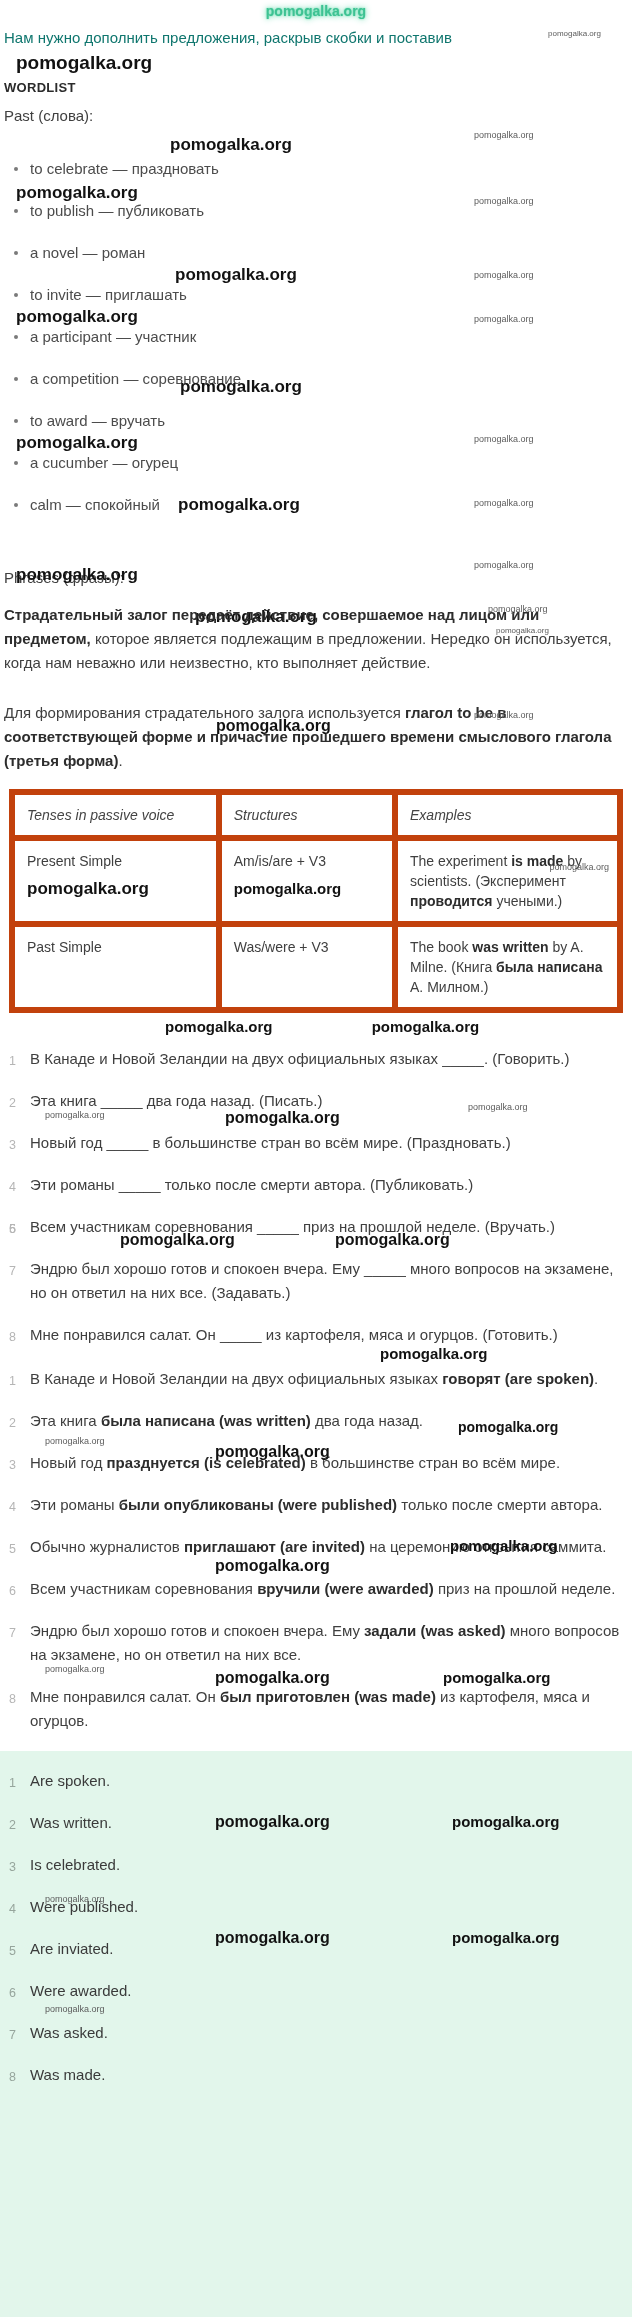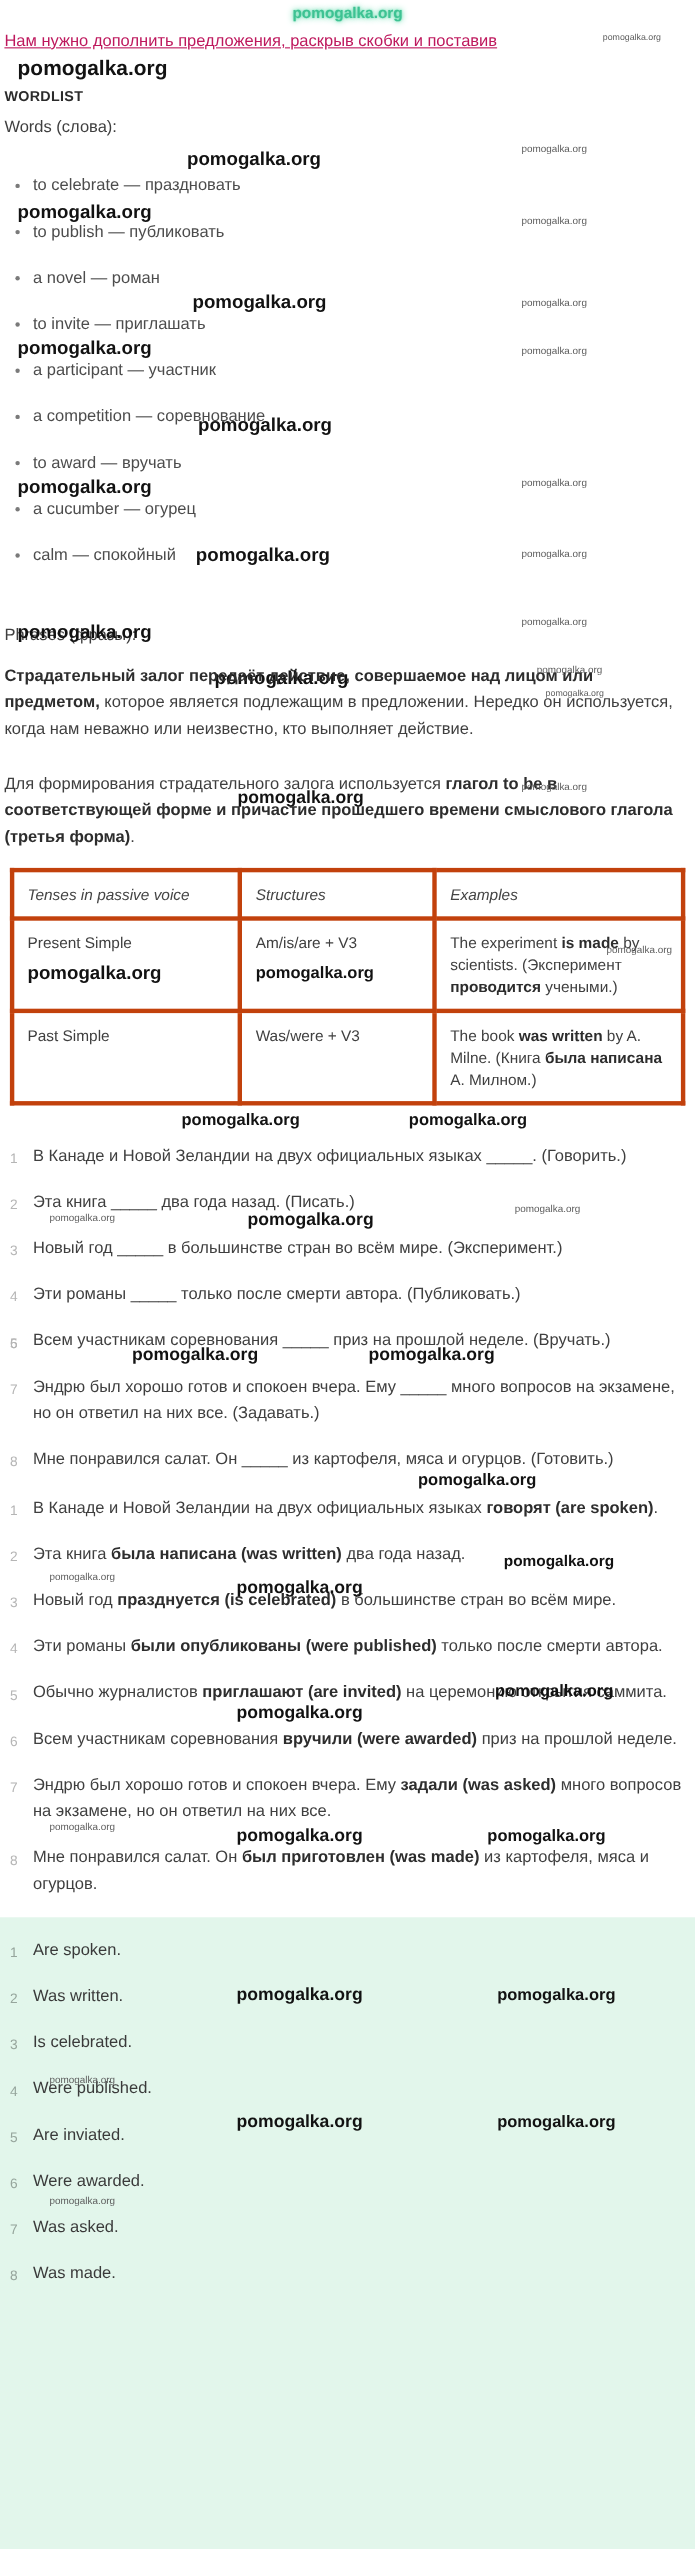--- a/index.html
+++ b/index.html
@@ -27,21 +27,21 @@
   }
   .wm-flow { font-weight:700; color:#121212; display:inline-block; white-space:nowrap; }
   .wm-teal {
     display:block; text-align:center; margin-top:3px;
     color:#3ec293; font-weight:700; font-size:14px;
     text-shadow:0 0 6px rgba(80,214,162,.95), 0 0 2px rgba(80,214,162,.8);
   }
   .wm-block { font-weight:700; color:#121212; margin-top:8px; white-space:nowrap; }
 
   
-  .intro { margin:8px 0 0 4px; line-height:22px; color:#be185d;text-decoration:underline; }
+  .intro { margin:8px 0 0 4px; line-height:22px; color:#0f766e; }
   .wmline { line-height:24px; }
   .h-word { margin:4px 0 0 4px; font-size:13px; font-weight:700; color:#2b2b2b; letter-spacing:.3px; }
 
   
   .label { margin:10px 0 0 4px; line-height:22px; }
 
   
   .bi {
     position:relative; padding-left:30px; margin-bottom:18px;
     line-height:24px; color:#4c4c4c;
@@ -55,21 +55,21 @@
   
   .para { margin:14px 4px 0 4px; line-height:24px; }
   .para strong, .ni strong, .ex-cell strong { font-weight:700; color:#2d2d2d; }
 
   
   table.gram {
     width:calc(100% - 18px); margin:16px 0 0 9px;
     border-collapse:collapse; font-size:14px; color:#3f3f3f;
   }
   table.gram th, table.gram td {
-    border:4px solid #c2410c; padding:10px 12px;
+    border:6px solid #c2410c; padding:10px 12px;
     text-align:left; vertical-align:top; font-weight:400; line-height:20px;
   }
   table.gram th { font-style:italic; color:#444444; }
   table.gram th:nth-child(1){ width:34%; }
   table.gram th:nth-child(2){ width:29%; }
   table.gram th:nth-child(3){ width:37%; }
   td.ex-cell { position:relative; }
 
   
   .list { margin-top:8px; }
@@ -98,21 +98,21 @@
     <div class="wm-teal">pomogalka.org</div>
     <div class="intro">Нам нужно дополнить предложения, раскрыв скобки и поставив</div>
     <div class="wmline" style="margin:2px 0 0 16px">
       <span class="wm-flow" style="font-size:19px">pomogalka.org</span>
     </div>
     <div class="h-word">WORDLIST</div>
     <div class="wm-sm" style="left:548px;top:30px;font-size:8px">pomogalka.org</div>
   </div>
 
   <div class="sec">
-    <div class="label">Words (слова):</div>
+    <div class="label">Past (слова):</div>
     <div class="bullets">
       <div class="bi"><span>to celebrate — праздновать</span></div>
       <div class="bi"><span>to publish — публиковать</span></div>
       <div class="bi"><span>a novel — роман</span></div>
       <div class="bi"><span>to invite — приглашать</span></div>
       <div class="bi"><span>a participant — участник</span></div>
       <div class="bi"><span>a competition — соревнование</span></div>
       <div class="bi"><span>to award — вручать</span></div>
       <div class="bi"><span>a cucumber — огурец</span></div>
       <div class="bi"><span>calm — спокойный</span></div>
@@ -184,21 +184,21 @@
   </table>
 
   <div class="wmline" style="margin:2px 0 0 165px">
     <span class="wm-flow" style="font-size:15px">pomogalka.org</span>
     <span class="wm-flow" style="font-size:15px;margin-left:95px">pomogalka.org</span>
   </div>
 
   <div class="sec list">
     <div class="ni"><span class="n">1</span><span class="t">В Канаде и Новой Зеландии на двух официальных языках _____. (Говорить.)</span></div>
     <div class="ni"><span class="n">2</span><span class="t">Эта книга _____ два года назад. (Писать.)</span></div>
-    <div class="ni"><span class="n">3</span><span class="t">Новый год _____ в большинстве стран во всём мире. (Эксперимент.)</span></div>
+    <div class="ni"><span class="n">3</span><span class="t">Новый год _____ в большинстве стран во всём мире. (Праздновать.)</span></div>
     <div class="ni"><span class="n">4</span><span class="t">Эти романы _____ только после смерти автора. (Публиковать.)</span></div>
     <div class="ni"><span class="n">5</span></div>
     <div class="ni"><span class="n">6</span><span class="t">Всем участникам соревнования _____ приз на прошлой неделе. (Вручать.)</span></div>
     <div class="ni"><span class="n">7</span><span class="t">Эндрю был хорошо готов и спокоен вчера. Ему _____ много вопросов на экзамене, но он ответил на них все. (Задавать.)</span></div>
     <div class="ni"><span class="n">8</span><span class="t">Мне понравился салат. Он _____ из картофеля, мяса и огурцов. (Готовить.)</span></div>
     <div class="wm-sm" style="left:45px;top:64px">pomogalka.org</div>
     <div class="wm" style="left:225px;top:62px;font-size:16px">pomogalka.org</div>
     <div class="wm-sm" style="left:468px;top:56px">pomogalka.org</div>
     <div class="wm" style="left:120px;top:184px;font-size:16px">pomogalka.org</div>
     <div class="wm" style="left:335px;top:184px;font-size:16px">pomogalka.org</div>

